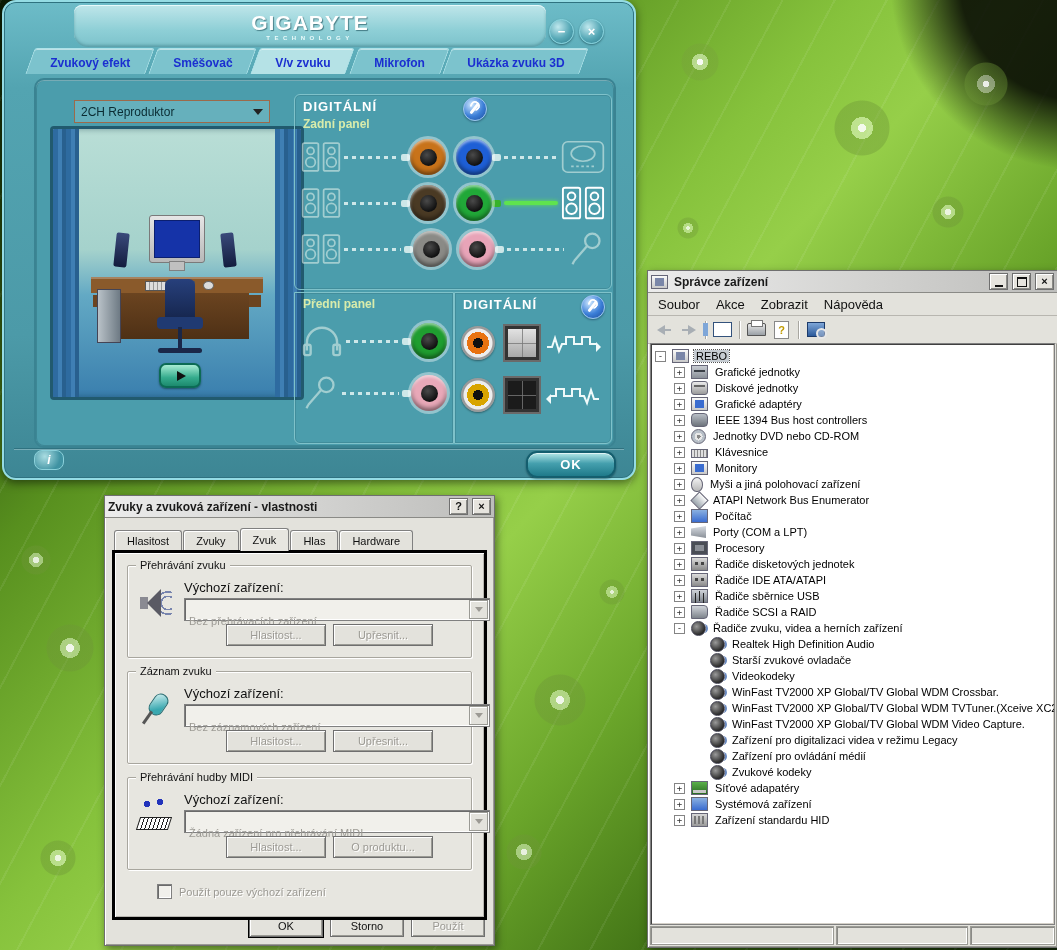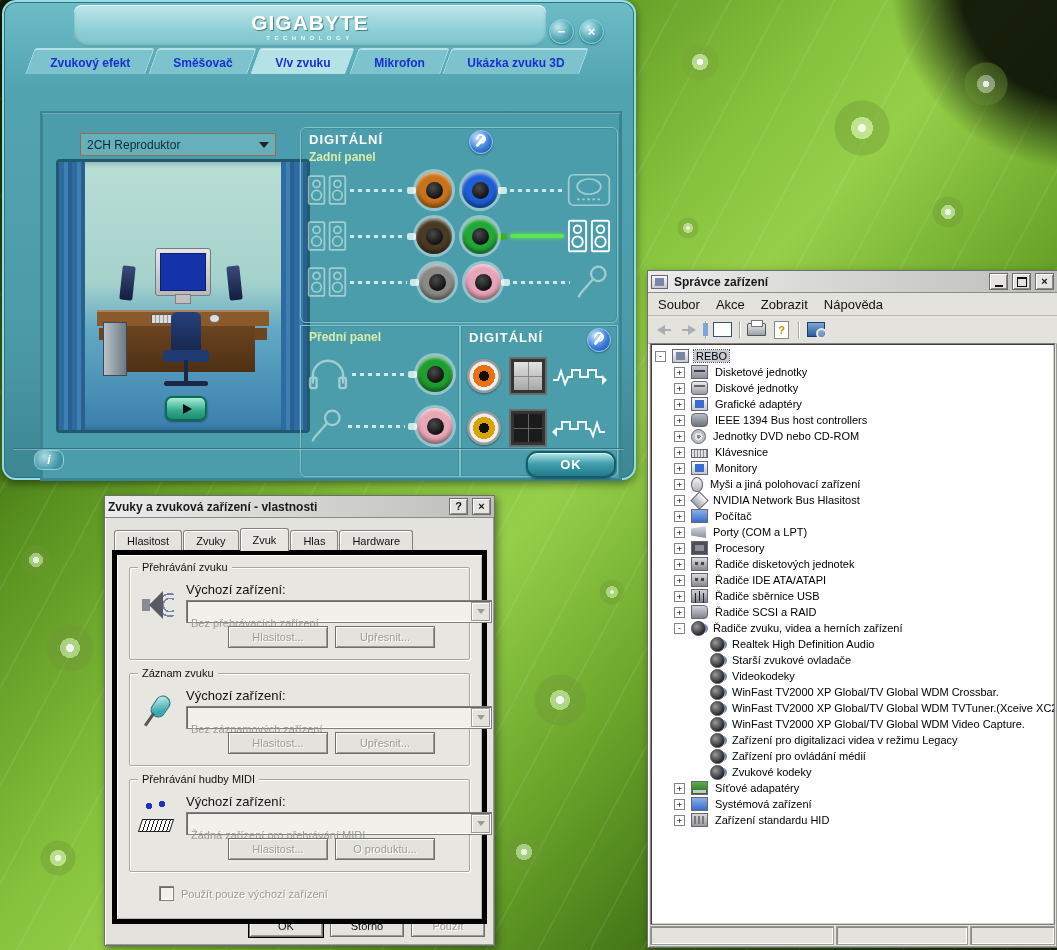--- a/index.html
+++ b/index.html
@@ -52,22 +52,22 @@
     background:radial-gradient(circle at 35% 30%, #bfe8ee 0%, #56a8b6 55%, #2e7b8c 100%);
     border:1px solid #8ad4de; color:#fff;font-size:13px;font-weight:bold;display:flex;align-items:center;justify-content:center;line-height:1;
     box-shadow:0 1px 2px rgba(10,50,60,.5);}
   #gb-min{right:60px;} #gb-close{right:30px;}
   .gtabs{position:absolute;left:26px;top:46px;height:26px;display:flex;}
   .gtab{position:relative;margin-right:3px;padding:4px 18px 4px 20px;background:#7cc3cd;
     transform:skewX(-20deg);border:1px solid #aee2e8;border-bottom:none;border-radius:3px 3px 0 0;
     box-shadow:inset 0 1px 0 rgba(255,255,255,.5);}
   .gtab.active{background:#b5e2e6;}
   .gtab-label{display:inline-block;transform:skewX(20deg);font-size:12px;font-weight:bold;color:#1b2fd0;white-space:nowrap;}
-  .gb-panel{position:absolute;left:36px;top:76px;width:578px;height:366px;border-radius:0;
-    background:#4b9dac;border:2px solid #3a8392;box-shadow:inset 0 1px 0 rgba(255,255,255,.3), inset 0 0 0 1px rgba(20,70,80,.25);margin-top:33px;}
+  .gb-panel{position:absolute;left:30px;top:76px;width:578px;height:366px;border-radius:10px;
+    background:#4b9dac;border:2px solid #3a8392;box-shadow:inset 0 1px 0 rgba(255,255,255,.3), inset 0 0 0 1px rgba(20,70,80,.25);}
   .gb-footer-seam{position:absolute;left:10px;right:10px;top:446px;height:1px;background:#2f7280;box-shadow:0 1px 0 rgba(255,255,255,.3);}
 
   .gb-select{position:absolute;left:38px;top:20px;width:182px;height:21px;background:#66b0bc;
     border:1px solid #9c6a4a;display:flex;align-items:center;padding:0 6px;font-size:12px;color:#0a2c33;}
   .gb-select .tri{margin-left:auto;width:0;height:0;border-left:5px solid transparent;border-right:5px solid transparent;border-top:6px solid #222;}
 
   .room{position:absolute;left:14px;top:46px;width:248px;height:268px;border:3px solid #215a6e;border-radius:4px;
     background:linear-gradient(#b9ded6 0%, #a5d2cc 45%, #63a9c4 62%, #3a7fae 100%);overflow:hidden;
     box-shadow:inset 0 0 6px rgba(0,40,60,.4);}
   .curtain{position:absolute;top:0;bottom:0;width:26px;
@@ -209,21 +209,21 @@
   .dm-pane.p1{width:182px;} .dm-pane.p2{width:130px;} .dm-pane.p3{flex:1;}
 
   
   #snddlg{left:104px;top:495px;width:389px;height:449px;}
   .dlg-body{position:absolute;left:0;right:0;top:22px;bottom:0;padding:10px 7px 0 7px;}
   .xtabs{display:flex;align-items:flex-end;height:22px;padding-left:2px;position:relative;z-index:2;}
   .xtab{height:19px;padding:0 12px;display:flex;align-items:center;font-size:11px;color:#111;
     background:#e3e2dc;border:1px solid #808080;border-bottom:none;border-radius:3px 3px 0 0;
     box-shadow:inset 1px 1px 0 #fff;margin-right:1px;margin-top:48px;}
   .xtab.active{height:22px;margin-bottom:-1px;background:#e7e6e0;font-weight:normal;z-index:3;box-shadow:inset 1px 1px 0 #fff;}
-  .tabpage{position:relative;height:352px;background:#e7e6e0;border:5px solid #000000;
+  .tabpage{position:relative;height:352px;background:#e7e6e0;border:3px solid #000000;
     box-shadow:inset 1px 1px 0 #fff, inset -1px -1px 0 #b8b6b0;z-index:1;padding:12px 12px 0 12px;}
   .group{position:relative;height:91px;border:1px solid #a8a69e;border-radius:2px;
     box-shadow:inset 1px 1px 0 #fff, 1px 1px 0 #fff;margin-bottom:13px;}
   .group-title{position:absolute;left:8px;top:-7px;background:#e7e6e0;padding:0 4px;font-size:11px;color:#111;}
   .gico{position:absolute;left:10px;top:20px;width:34px;height:34px;}
   .gico-speaker{background:
       radial-gradient(circle at 30px 17px, transparent 0 6px, rgba(100,115,165,.85) 6px 7.5px, transparent 7.5px 10.5px, rgba(100,115,165,.85) 10.5px 12px, transparent 12px);}
   .gico-speaker::before{content:"";position:absolute;left:2px;top:11px;width:8px;height:12px;background:#8a8a92;}
   .gico-speaker::after{content:"";position:absolute;left:9px;top:3px;border-top:14px solid transparent;border-bottom:14px solid transparent;border-right:14px solid #5a5a64;}
   .gico-microphone::before{content:"";position:absolute;left:13px;top:1px;width:13px;height:21px;border-radius:7px;
@@ -514,21 +514,21 @@
     <div class="trow">
           <span class="tindent lvl0"></span>
           <span class="texp">-</span>
           <span class="tico tico-computer"></span>
           <span class="tlabel selected">REBO</span>
         </div>
         <div class="trow">
           <span class="tindent lvl1"></span>
           <span class="texp">+</span>
           <span class="tico tico-floppy"></span>
-          <span class="tlabel">Disketové jednotky</span>
+          <span class="tlabel">Grafické jednotky</span>
         </div>
         <div class="trow">
           <span class="tindent lvl1"></span>
           <span class="texp">+</span>
           <span class="tico tico-disk"></span>
           <span class="tlabel">Diskové jednotky</span>
         </div>
         <div class="trow">
           <span class="tindent lvl1"></span>
           <span class="texp">+</span>
@@ -562,21 +562,21 @@
         <div class="trow">
           <span class="tindent lvl1"></span>
           <span class="texp">+</span>
           <span class="tico tico-mouse"></span>
           <span class="tlabel">Myši a jiná polohovací zařízení</span>
         </div>
         <div class="trow">
           <span class="tindent lvl1"></span>
           <span class="texp">+</span>
           <span class="tico tico-nvidia"></span>
-          <span class="tlabel">NVIDIA Network Bus Hlasitost</span>
+          <span class="tlabel">ATAPI Network Bus Enumerator</span>
         </div>
         <div class="trow">
           <span class="tindent lvl1"></span>
           <span class="texp">+</span>
           <span class="tico tico-system"></span>
           <span class="tlabel">Počítač</span>
         </div>
         <div class="trow">
           <span class="tindent lvl1"></span>
           <span class="texp">+</span>

